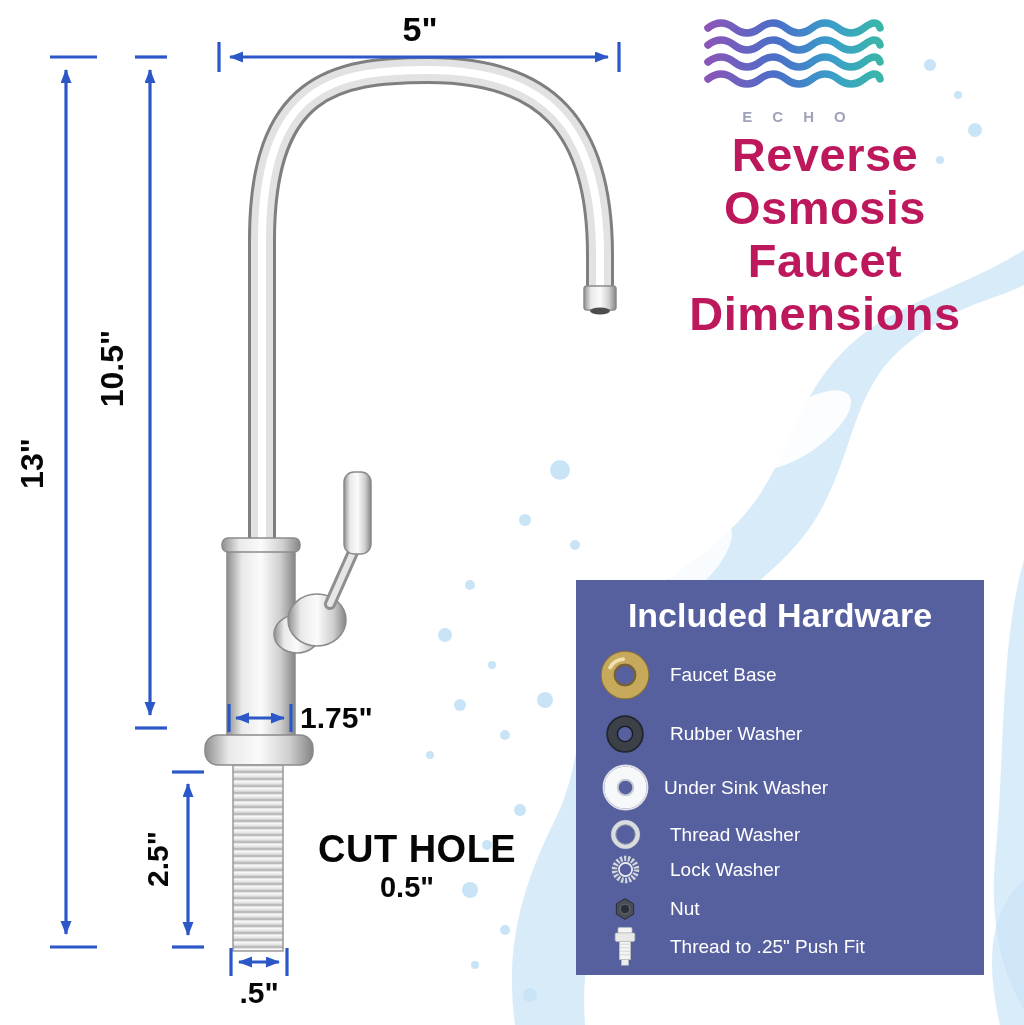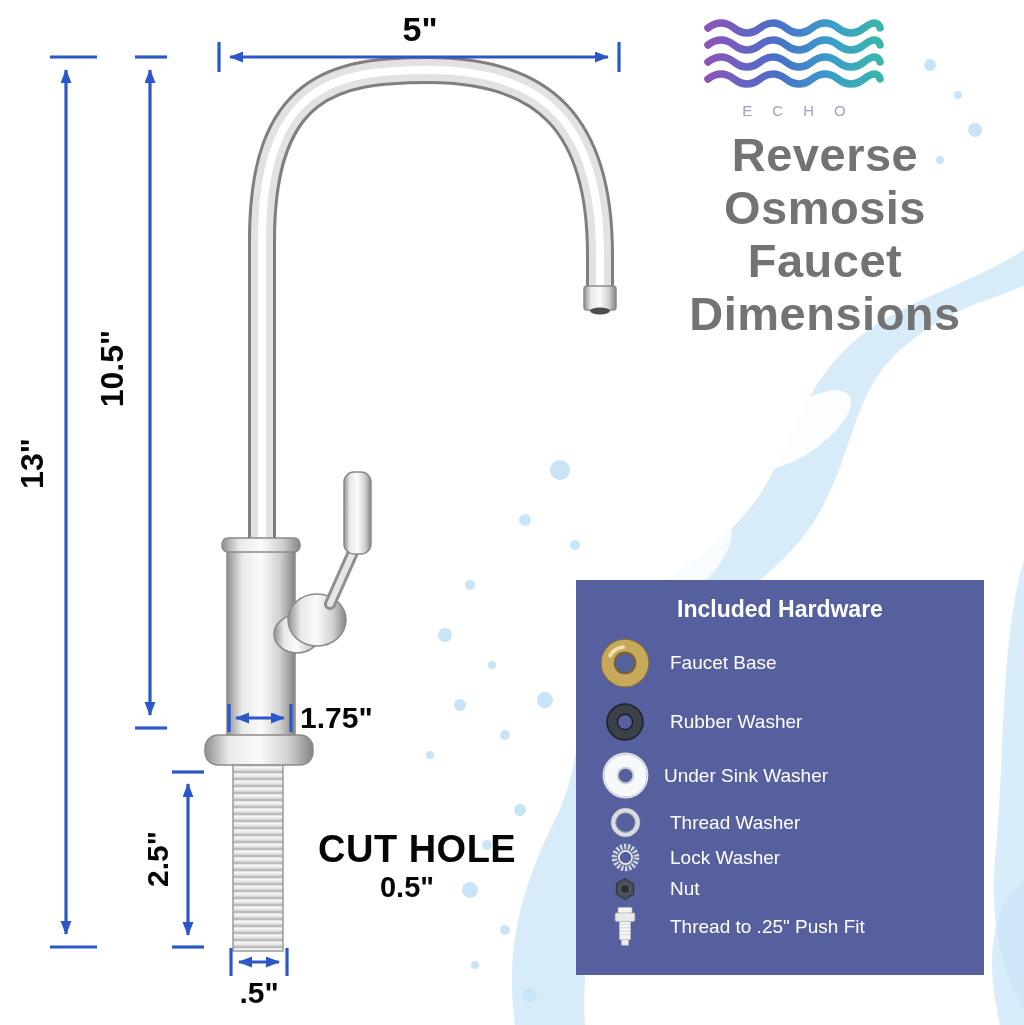--- a/index.html
+++ b/index.html
@@ -18,39 +18,39 @@
   #lbl-13   { left:-8px;  top:445px; width:80px;  font-size:32px; }
   #lbl-105  { left:62px;  top:350px; width:100px; font-size:32px; }
   #lbl-175  { left:300px; top:701px; font-size:30px; }
   #lbl-25   { left:118px; top:842px; width:80px;  font-size:30px; }
   #lbl-05   { left:219px; top:976px; width:80px;  text-align:center; font-size:30px; }
   #cut-hole     { left:318px; top:828px; width:178px; text-align:center; font-size:38px; letter-spacing:0.5px; }
   #cut-hole-val { left:318px; top:871px; width:178px; text-align:center; font-size:29px; }
 
   
   .logo { position:absolute; left:703px; top:18px; width:182px; }
-  .logo-text { text-align:center; font-size:15px; font-weight:400; color:#9fa3ba;
-               letter-spacing:20px; padding-left:20px; margin-top:6px; }
+  .logo-text { text-align:center; font-size:15px; font-weight:700; color:#9fa3ba;
+               letter-spacing:20px; padding-left:20px; margin-top:12px; }
 
   
   .title { position:absolute; left:636px; top:128px; width:378px; text-align:center;
-           font-weight:700; font-size:47px; line-height:1.13; color:#737373; letter-spacing:0.5px; }
+           font-weight:700; font-size:47px; line-height:1.13; color:#be185d; letter-spacing:0.5px; }
 
   
   .hw-panel { position:absolute; left:576px; top:580px; width:408px; height:395px;
               background: var(--panel-blue, #56609f); padding:16px 18px; }
-  .hw-title { font-size:23px; font-weight:700; color:#ffffff; text-align:center; margin-bottom:12px; }
+  .hw-title { font-size:34px; font-weight:700; color:#ffffff; text-align:center; margin-bottom:12px; }
   .hw-row { display:flex; align-items:center; gap:14px; }
   .hw-icon { width:62px; display:flex; justify-content:center; align-items:center; flex:0 0 62px; }
   .hw-label { color:#ffffff; font-size:19px; }
   .r0 { margin-bottom:8px; } .r0 svg { width:56px; height:56px; }
   .r1 { margin-bottom:3px; } .r1 svg { width:46px; height:46px; }
   .r2 { margin-bottom:3px;gap:8px; } .r2 svg { width:55px; height:55px; }
   .r3 { margin-bottom:2px;align-items:center; } .r3 svg { width:33px; height:33px; }
-  .r4 { margin-bottom:2px; } .r4 svg { width:33px; height:33px; }
+  .r4 { margin-bottom:10px; } .r4 svg { width:33px; height:33px; }
   .r5 { margin-bottom:4px; } .r5 svg { width:26px; height:26px; }
   .r6 svg { width:42px; height:42px; }
 
   
   .splash-fill { fill: var(--splash-blue, #c9e4f6); }
   .drop { fill: var(--splash-blue, #c9e4f6); }
 
   
   .tube-outer { stroke:#7f7f7f; stroke-width:28; fill:none; }
   .tube-mid   { stroke:#e2e2e2; stroke-width:22; fill:none; }

